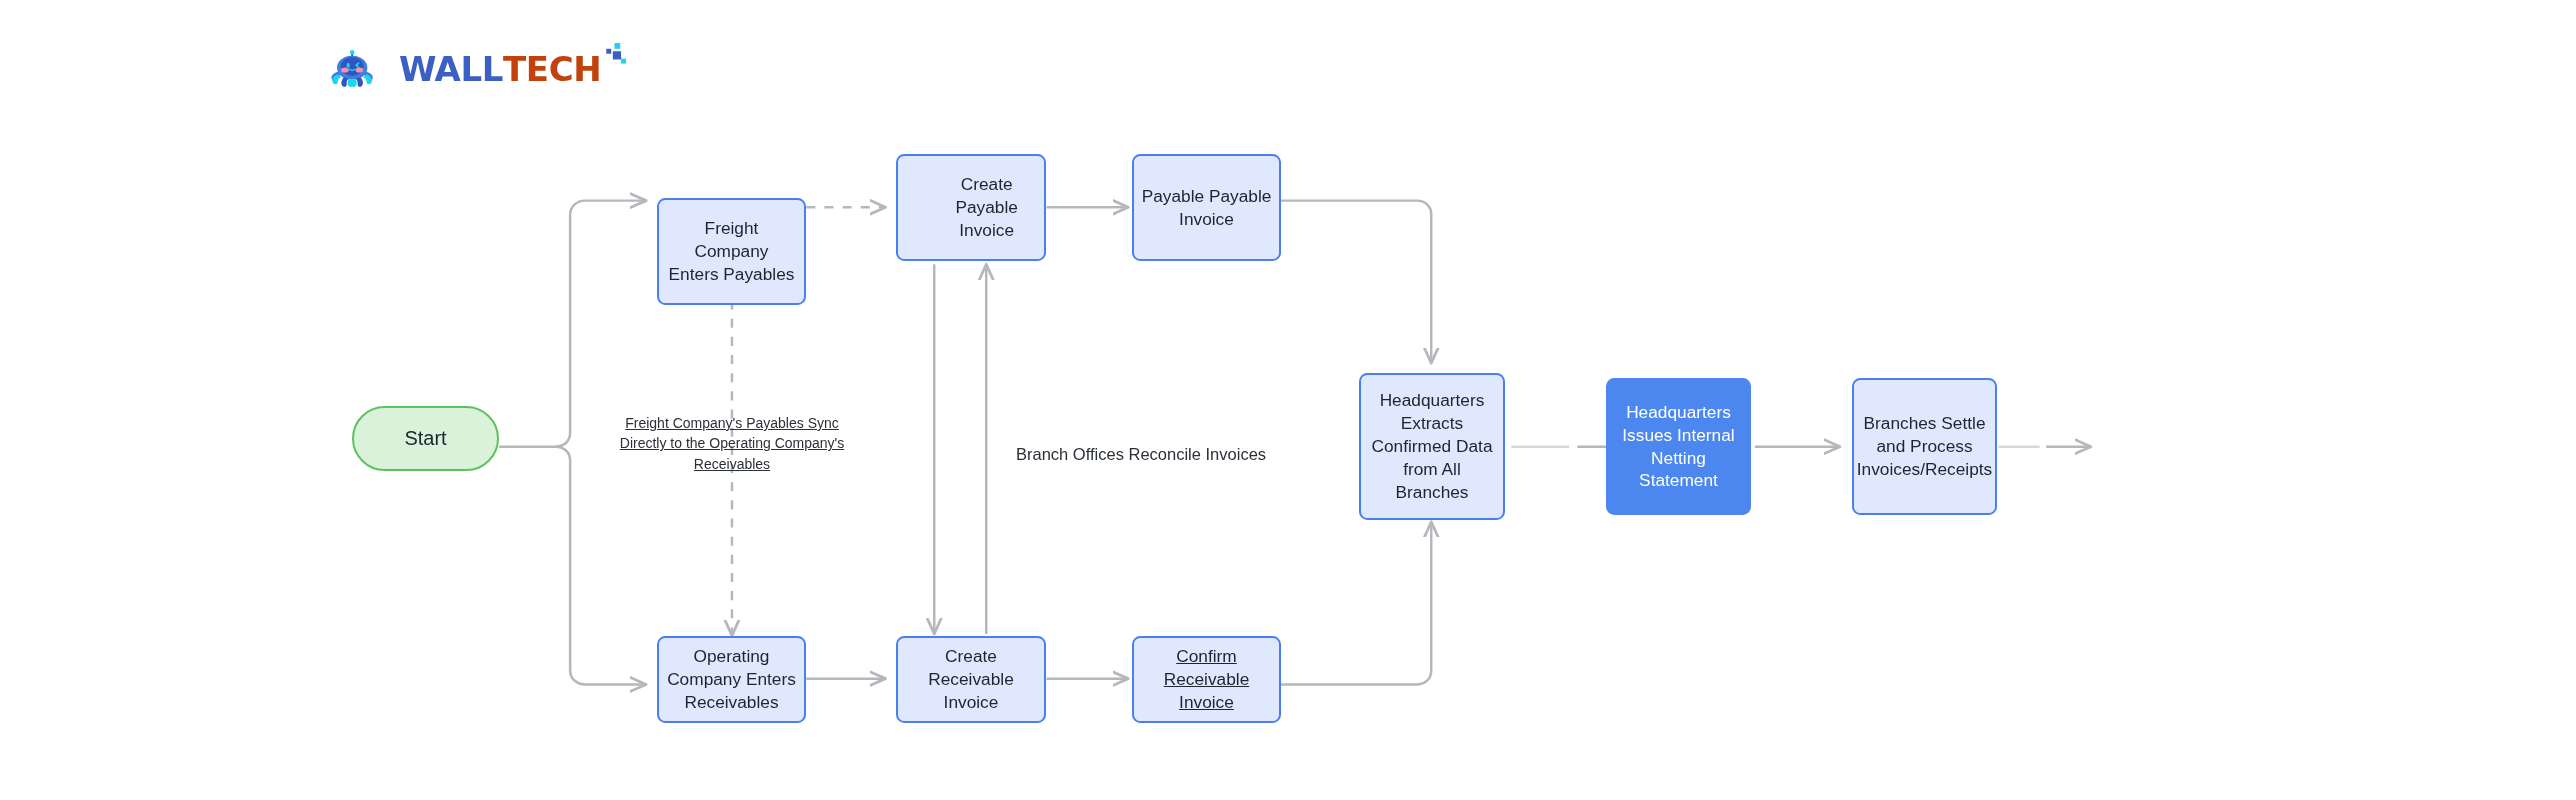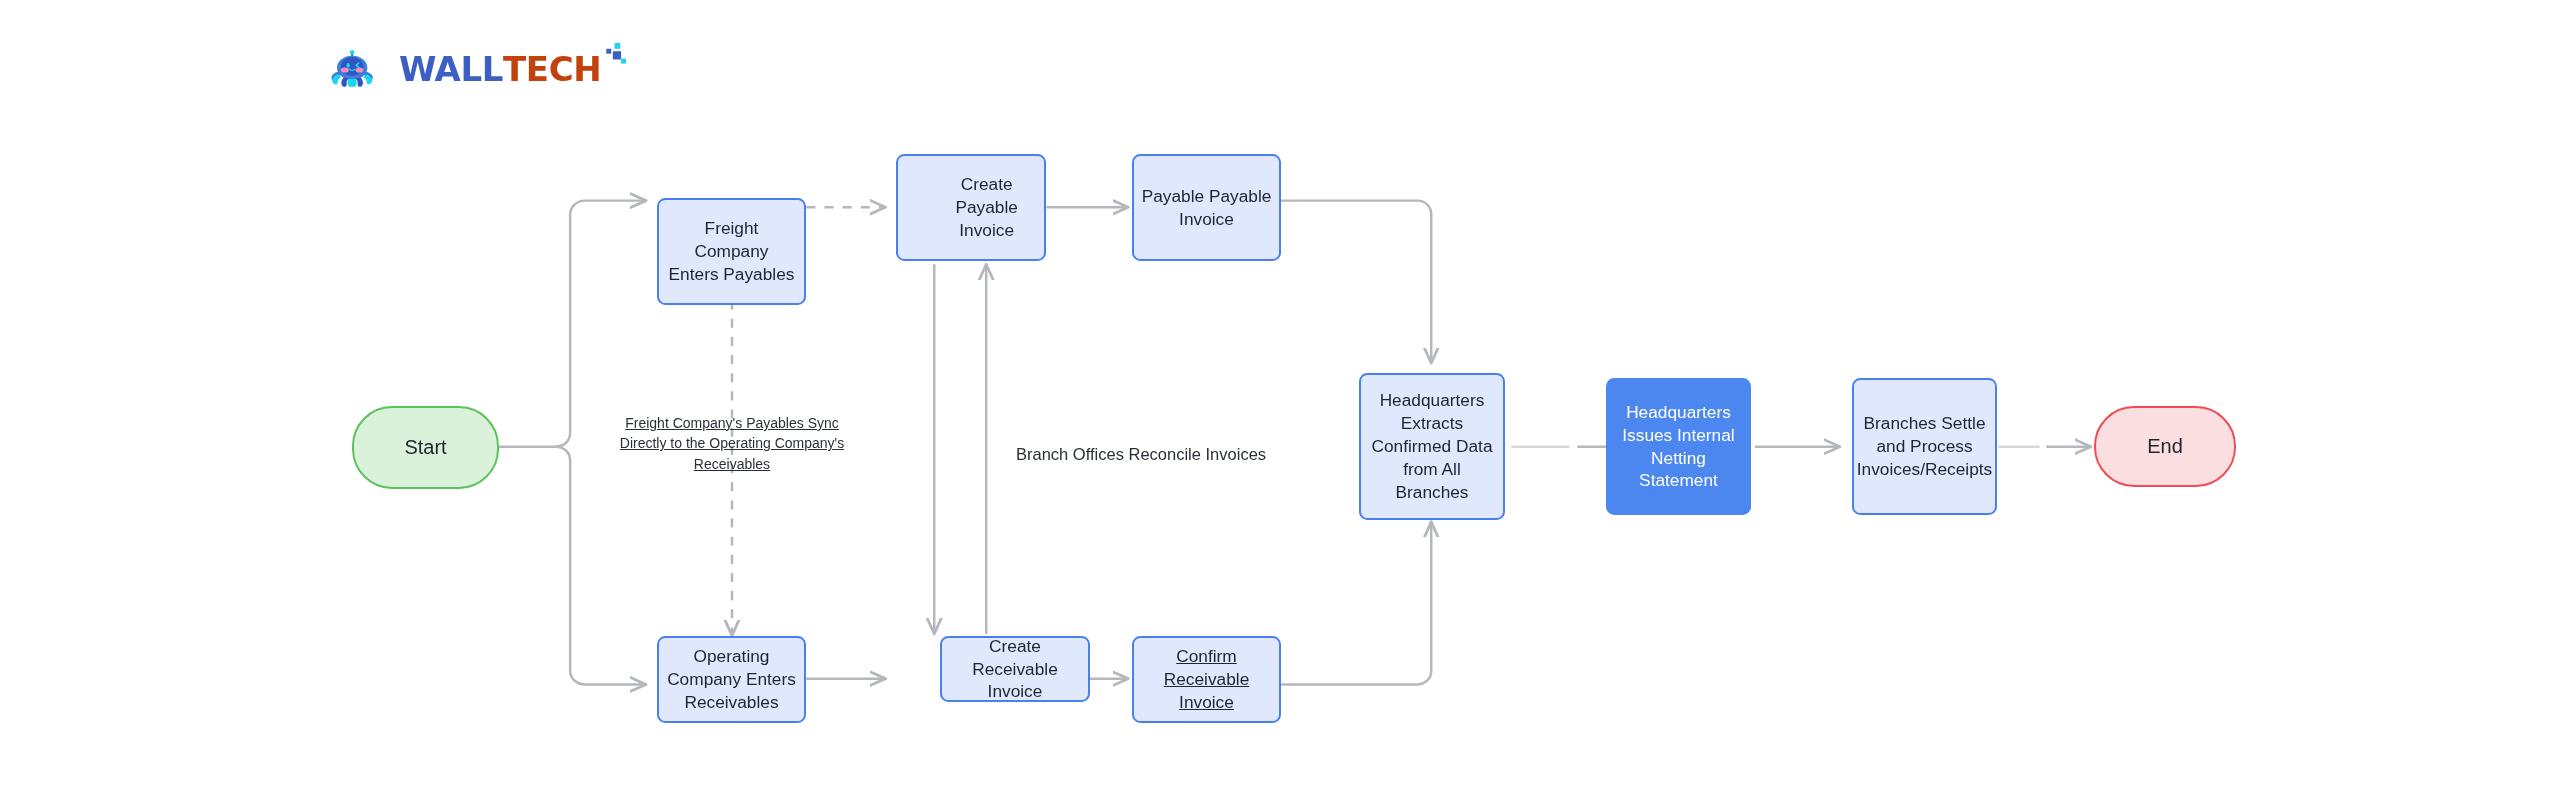--- a/index.html
+++ b/index.html
@@ -188,21 +188,21 @@
       <path d="M1830,541 L1900,541" stroke-dasharray="0" opacity="0.55"></path>
       <path d="M1910,541 L1963,541" marker-end="url(#arrow)"></path>
 
       <path d="M2125,541 L2228,541" marker-end="url(#arrow)"></path>
 
       <path d="M2420,541 L2470,541" opacity="0.55"></path>
       <path d="M2478,541 L2532,541" marker-end="url(#arrow)"></path>
     </g>
   </svg>
 
-  <div class="node-term start" style="left:352px; top:406px; width:147px; height:83px;">
+  <div class="node-term start" style="left:352px; top:406px; width:147px; height:65px;">
     <span>Start</span>
   </div>
 
   <div class="node-box" style="left:657px; top:154px; width:149px; height:107px;margin-top:44px;">
     <span>Freight Company
 Enters Payables</span>
   </div>
 
   <div class="node-box" style="left:896px; top:154px; width:150px; height:107px;padding-left:38px;">
     <span>Create Payable
@@ -213,21 +213,21 @@
     <span>Payable Payable
 Invoice</span>
   </div>
 
   <div class="node-box" style="left:657px; top:636px; width:149px; height:87px;">
     <span>Operating
 Company Enters
 Receivables</span>
   </div>
 
-  <div class="node-box" style="left:940px; top:636px; width:150px; height:66px;">
+  <div class="node-box" style="left:896px; top:636px; width:150px; height:87px;">
     <span>Create Receivable
 Invoice</span>
   </div>
 
   <div class="node-box" style="left:1132px; top:636px; width:149px; height:87px;text-decoration:underline;">
     <span>Confirm
 Receivable Invoice</span>
   </div>
 
   <div class="node-box" style="left:1359px; top:373px; width:146px; height:147px;">
@@ -242,23 +242,20 @@
 Issues Internal
 Netting Statement</span>
   </div>
 
   <div class="node-box" style="left:1852px; top:378px; width:145px; height:137px;">
     <span>Branches Settle
 and Process
 Invoices/Receipts</span>
   </div>
 
-  <div class="node-term end" style="left:2094px; top:406px; width:142px; height:81px;">
-    <span>End</span>
-  </div>
 
   <div class="edge-label" style="left:608px; top:413px; width:248px;text-decoration:underline;">Freight Company's Payables Sync
 Directly to the Operating Company's
 Receivables</div>
 
   <div class="edge-label single" style="left:1016px; top:443px;">Branch Offices Reconcile Invoices</div>
 
 </div>
 
 

